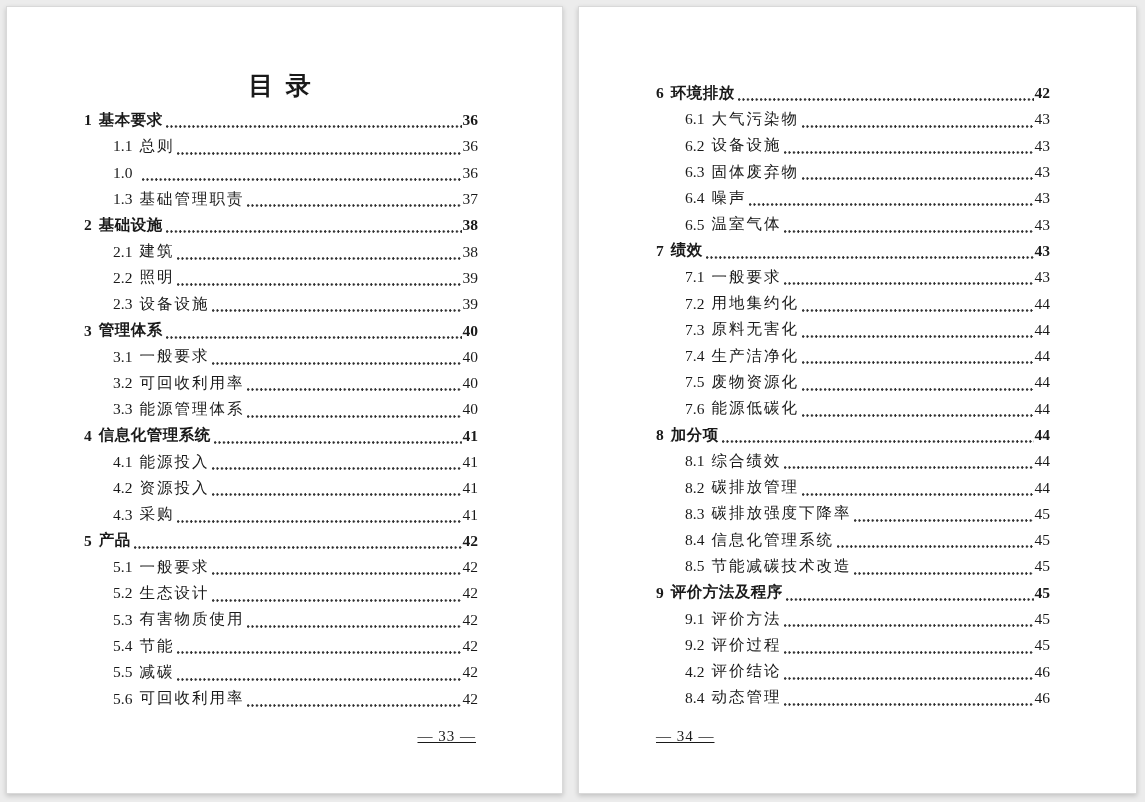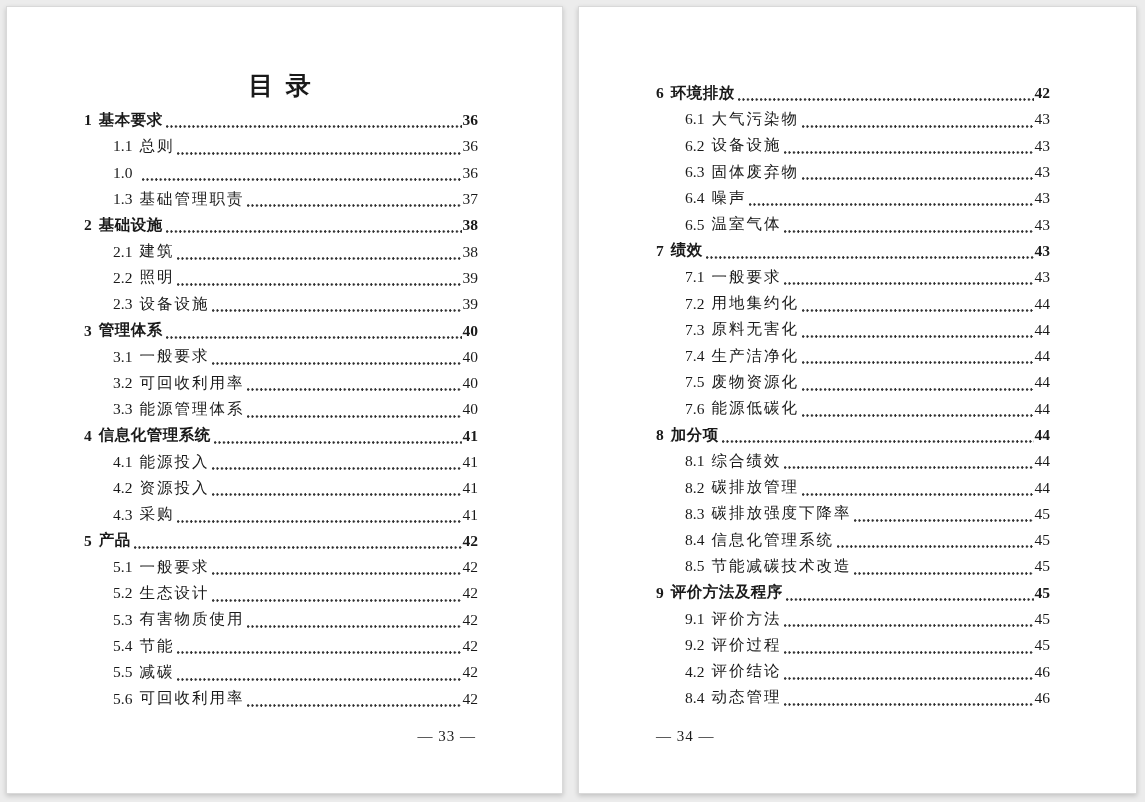--- a/index.html
+++ b/index.html
@@ -70,20 +70,21 @@
     background-size: 4.4px 5px;
     background-repeat: repeat-x;
   }
   .pg { flex: 0 0 auto; }
 
   .footer {
     position: absolute;
     top: 721px;
     font-size: 15px;
     letter-spacing: 1px;
+    text-decoration: underline;
   }
   .footer-left  { right: 86px; }
   .footer-right { left: 77px; }
 </style>
 </head>
 <body>
 
 <div class="canvas">
 
   <div class="page page-left">

